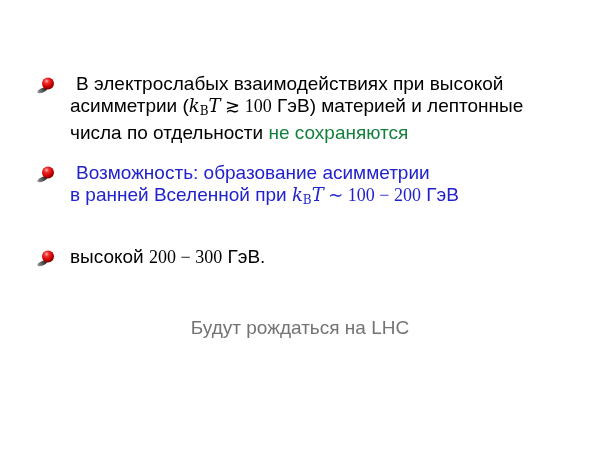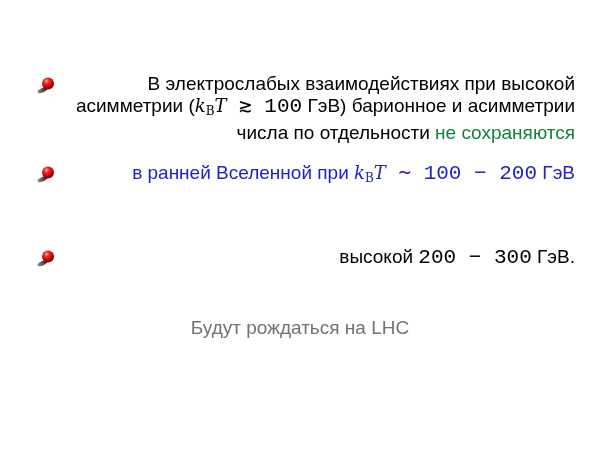--- a/index.html
+++ b/index.html
@@ -15,27 +15,27 @@
   }
   .bullet { position:absolute; left:40px; }
   .bullet-1 { top:73px; }
   .bullet-2 { top:162px; }
   .bullet-3 { top:246px; }
   .ball {
     position:absolute; left:-3px; top:4px;
     width:18px; height:17px;
   }
   .btext { margin-left:30px; width:505px; }
-  .line { white-space:pre;text-align:right; }
+  .line { white-space:pre; }
   .line.first { padding-left:6px; }
   .blue { color:#2222cc; }
   .red  { color:#15803d;margin-top:44px; }
   .math {
-    font-family:Liberation Mono, monospace;
-    font-size:21px;
+    font-family:Liberation Serif, serif;
+    font-size:18px;
   }
   .mathit {
     font-family:"DejaVu Serif","DejaVu Sans","Liberation Serif",serif;
     font-style:italic;
     font-size:18px;
   }
   .msub {
     font-family:"DejaVu Serif","DejaVu Sans","Liberation Serif",serif;
     font-size:12px;
     vertical-align:-3px;
@@ -69,31 +69,32 @@
     </defs>
   </svg>
 
   <div class="bullet bullet-1">
     <svg class="ball" viewBox="0 0 18 17">
       <ellipse cx="5.5" cy="13.2" rx="5.5" ry="2.2" fill="url(#shadowGrad)" transform="rotate(-24 5.5 13.2)"></ellipse>
       <circle cx="11" cy="6.5" r="6" fill="url(#ballGrad)"></circle>
     </svg>
     <div class="btext">
       <div class="line first"><span>В электрослабых взаимодействиях при высокой</span></div>
-      <div class="line"><span>асимметрии (</span><span class="mathit">k</span><span class="msub">B</span><span class="mathit">T</span><span class="math"> ≳ 100</span><span> ГэВ) барионное и асимметрии</span></div>
+      <div class="line"><span>асимметрии (</span><span class="mathit">k</span><span class="msub">B</span><span class="mathit">T</span><span class="math"> ≳ 100</span><span> ГэВ) материей и лептонные</span></div>
       <div class="line"><span>числа по отдельности </span><span class="red">не сохраняются</span></div>
     </div>
   </div>
 
   <div class="bullet bullet-2">
     <svg class="ball" viewBox="0 0 18 17">
       <ellipse cx="5.5" cy="13.2" rx="5.5" ry="2.2" fill="url(#shadowGrad)" transform="rotate(-24 5.5 13.2)"></ellipse>
       <circle cx="11" cy="6.5" r="6" fill="url(#ballGrad)"></circle>
     </svg>
     <div class="btext blue">
+      <div class="line first"><span>Возможность: образование асимметрии</span></div>
       <div class="line"><span>в ранней Вселенной при </span><span class="mathit">k</span><span class="msub">B</span><span class="mathit">T</span><span class="math"> ∼ 100 − 200</span><span> ГэВ</span></div>
     </div>
   </div>
 
   <div class="bullet bullet-3">
     <svg class="ball" viewBox="0 0 18 17">
       <ellipse cx="5.5" cy="13.2" rx="5.5" ry="2.2" fill="url(#shadowGrad)" transform="rotate(-24 5.5 13.2)"></ellipse>
       <circle cx="11" cy="6.5" r="6" fill="url(#ballGrad)"></circle>
     </svg>
     <div class="btext">

